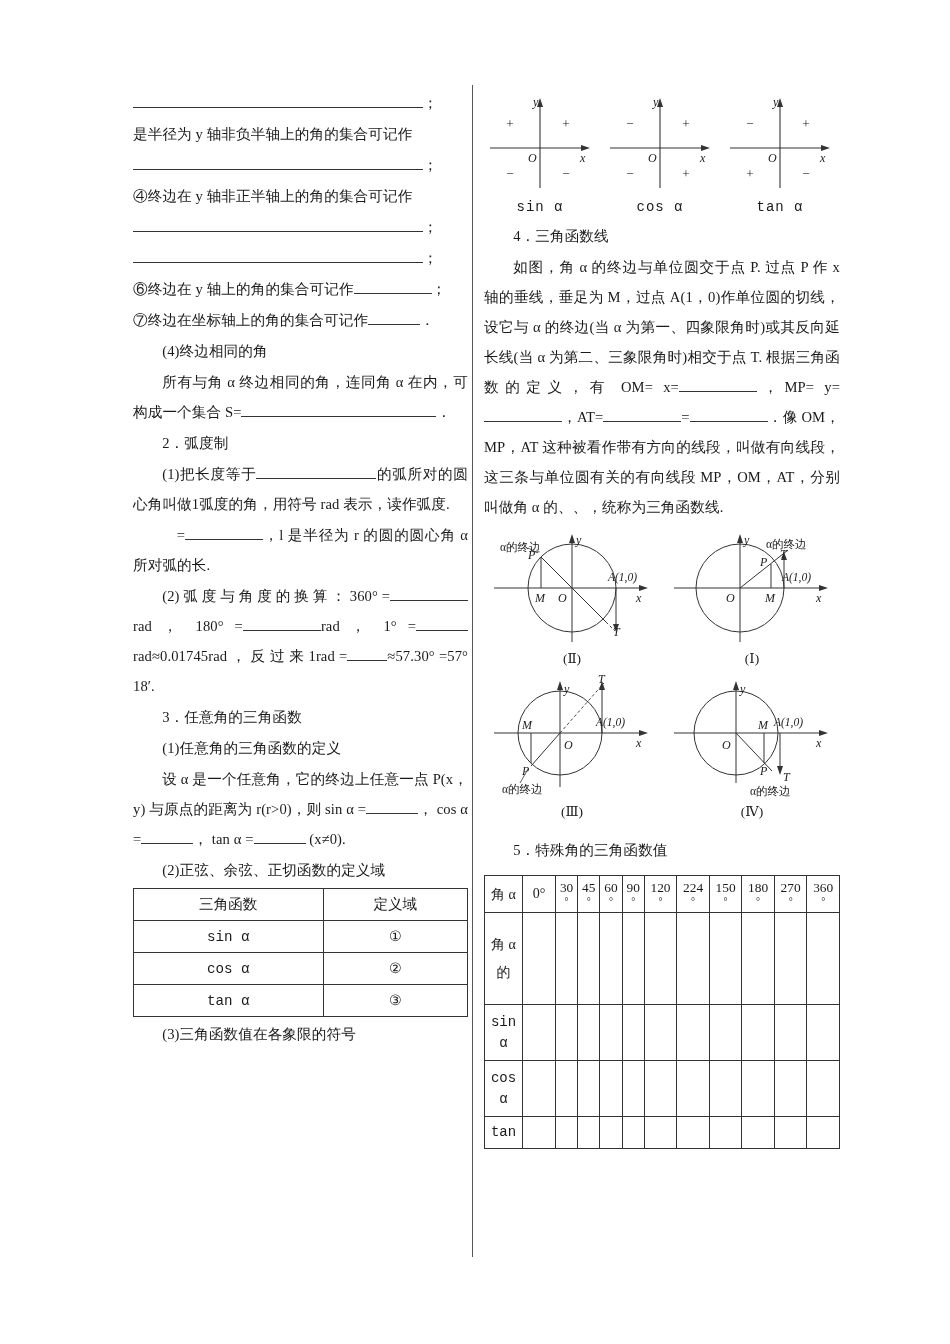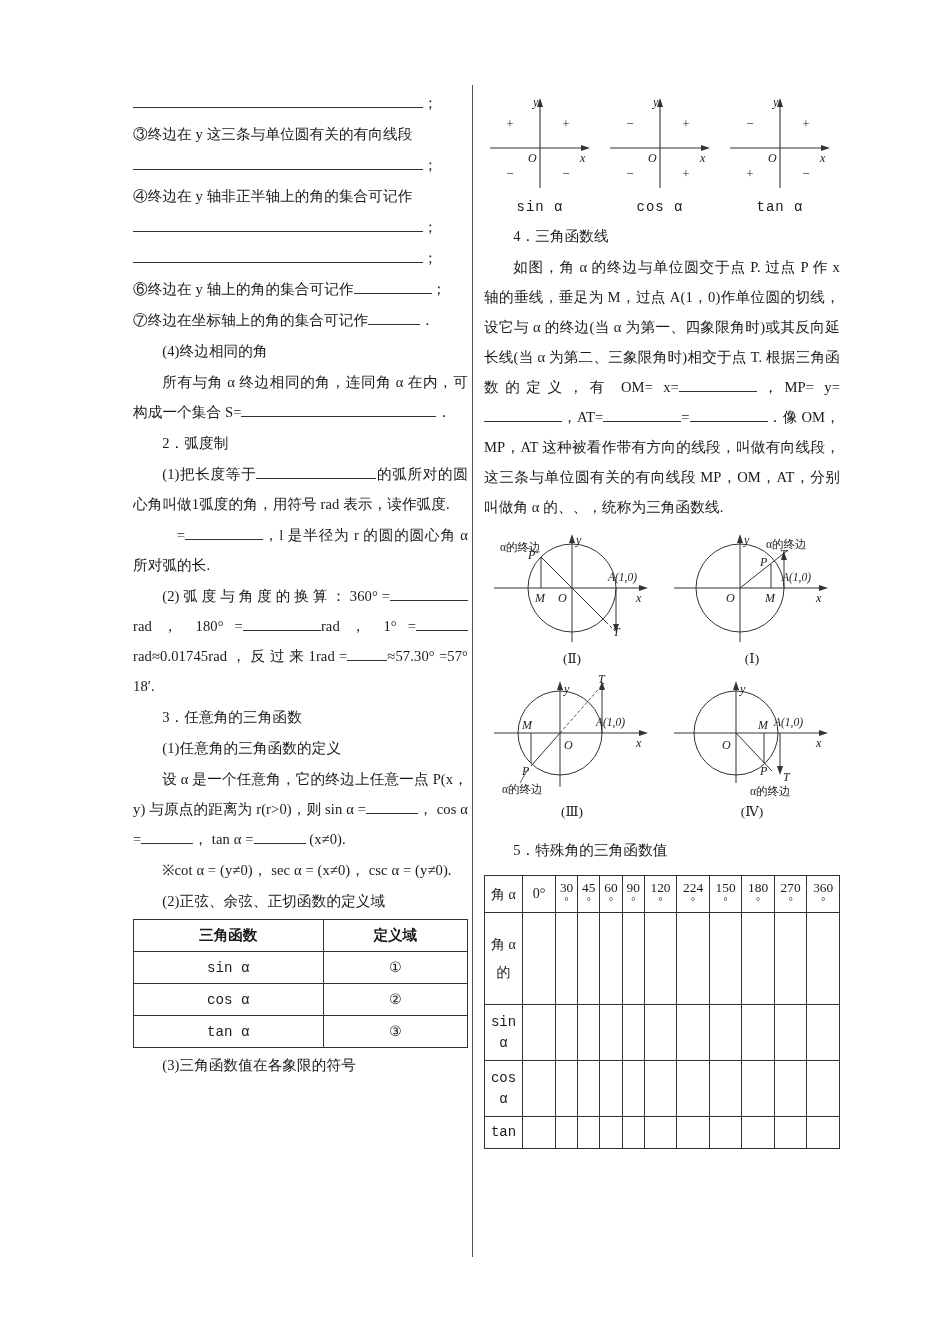--- a/index.html
+++ b/index.html
@@ -41,21 +41,21 @@
   .b-xs { width:52px; }
   .b-xxs{ width:40px; }
   sub.sub { font-size:9px; vertical-align:baseline; position:relative; top:3px; }
 
   
   table.tbl { border-collapse:collapse; width:100%; margin:3px 0 2px 0; }
   table.tbl td, table.tbl th {
     border:1px solid #333; text-align:center;
     font-size:14.2px; font-weight:normal; height:32px;
   }
-  table.tbl th { font-size:14.6px;font-weight:bold; }
+  table.tbl th { font-size:14.6px; }
   .circnum { font-size:14px; }
 
   
   .signrow { display:flex; justify-content:space-between; width:352px; margin:2px 0 6px 0; }
   .signcell { width:112px; text-align:center; }
   .signcap { font-size:14px; font-family:"Liberation Mono",monospace; margin-top:1px; letter-spacing:1px;}
 
   
   .figgrid { width:356px; margin:4px 0 15px 0; }
   .figrow { display:flex; justify-content:space-between; }
@@ -78,21 +78,21 @@
 </head>
 <body>
 
 <div class="page">
 
   <div class="divider"></div>
 
   <div class="col col-left">
 
     <p class="tx"><span class="blank b-xl"></span>；</p>
-    <p class="tx">③终边在 y 这三条与单位圆有关的有向线段</p>
+    <p class="tx">是半径为 y 轴非负半轴上的角的集合可记作</p>
     <p class="tx"><span class="blank b-xl"></span>；</p>
     <p class="tx">④终边在 y 轴非正半轴上的角的集合可记作</p>
     <p class="tx"><span class="blank b-xl"></span>；</p>
     <p class="tx"><span class="blank b-xl"></span>；</p>
     <p class="tx"><span>⑥终边在 y 轴上的角的集合可记作</span><span class="blank b-sm"></span>；</p>
     <p class="tx"><span>⑦终边在坐标轴上的角的集合可记作</span><span class="blank b-xs"></span>．</p>
 
     <p class="tx indent">(4)终边相同的角</p>
     <p class="tx indent"><span>所有与角 α 终边相同的角，连同角 α 在内，可构成一个集合 S=</span><span class="blank b-lg"></span>．</p>
 
@@ -109,26 +109,20 @@
     </p>
 
 
     <p class="tx indent">3．任意角的三角函数</p>
     <p class="tx indent">(1)任意角的三角函数的定义</p>
     <p class="tx indent">
       <span>设 α 是一个任意角，它的终边上任意一点 P(x，y) 与原点的距离为 r(r&gt;0)，则 sin α =</span><span class="blank b-xs"></span><span>，</span>
       <span>cos α =</span><span class="blank b-xs"></span>，
       <span>tan α =</span><span class="blank b-xs"></span>
       <span>(x≠0).</span>
-    </p>
-    <p class="tx indent">
-      <span>※cot α = (y≠0)，</span>
-      <span>sec α = (x≠0)，</span>
-      <span>csc α =</span>
-      <span>(y≠0).</span>
     </p>
 
     <p class="tx indent">(2)正弦、余弦、正切函数的定义域</p>
 
     <table class="tbl">
       <tbody>
           <tr>
         <th>三角函数</th>
         <th>定义域</th>
       </tr>

